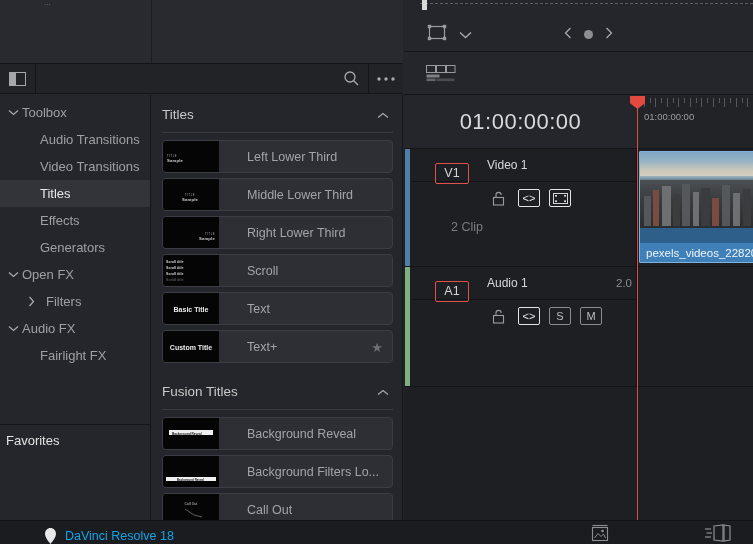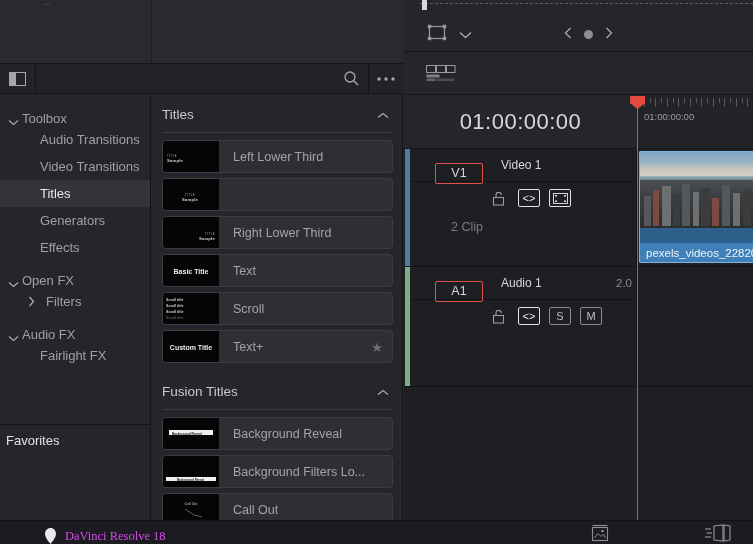--- a/index.html
+++ b/index.html
@@ -25,21 +25,21 @@
   .search-wrap { flex: 1; height: 30px; display: flex; align-items: center; padding: 0 4px; }
   .search-input { flex: 1; background: transparent; border: 0; outline: 0; color: #c9c9cb; font-size: 12px; font-family: "Liberation Sans", sans-serif; padding-left: 6px; }
   .search-input::placeholder { color: #6a6b70; }
   .icon-btn { width: 34px; height: 30px; display: flex; align-items: center; justify-content: center; }
   .sep-v { width: 1px; height: 30px; background: #141518; }
   .svg-ico { display: block; }
 
   
   .tree { position: absolute; left: 0; top: 95px; width: 151px; height: 425px; background: #25262b; border-right: 1px solid #141518; padding-top: 4px; }
   .tree-row { height: 27px; display: flex; align-items: center; font-size: 13px; color: #9fa0a4; padding-left: 4px; }
-  .tree-row.l1 { padding-left: 4px; align-items: flex-end; }
+  .tree-row.l1 { padding-left: 4px; }
   .tree-row .tw { width: 18px; display: flex; align-items: center; justify-content: center; flex: 0 0 18px; }
   .tree-row .lbl { white-space: nowrap; }
   .tree-row.indent .lbl { padding-left: 18px; }
   .tree-row.selected { background: #33343a; color: #e8e8ea; }
   .tree-sep { height: 1px; background: #141518; margin: 8px 0 0 0; }
   .fav-row { height: 30px; display: flex; align-items: center; font-size: 13px; color: #e3e3e5; padding-left: 6px; }
 
   
   .fxlist { position: absolute; left: 152px; top: 95px; width: 251px; height: 425px; background: #25262b; overflow: hidden; }
   .fx-sec-head { display: flex; align-items: center; justify-content: space-between; padding: 10px 14px 4px 10px; }
@@ -48,21 +48,21 @@
   .fx-item { display: flex; align-items: stretch; height: 33px; margin: 0 10px 5px 10px; background: #2e2f35; border: 1px solid #3c3d44; border-radius: 4px; overflow: hidden; }
   .fx-thumb { width: 56px; background: #050505; position: relative; flex: 0 0 56px; overflow: hidden; }
   .fx-thumb .tt { position: absolute; color: #cfcfcf; font-size: 3.4px; line-height: 4.4px; letter-spacing: .2px; white-space: nowrap; }
   .fx-thumb .tt .k { font-size: 2.6px; display: block; letter-spacing: .6px; color:#bdbdbd; }
   .fx-thumb .tt .b { font-weight: bold; font-size: 4.2px; }
   .fx-thumb .scroll-line { position: absolute; left: 3px; color: #d0d0d0; font-size: 3.6px; font-weight: bold; white-space: nowrap; }
   .fx-thumb .plate { position: absolute; background: #f0f0f0; height: 5px; }
   .fx-thumb .bblabel { position: absolute; color: #202020; font-size: 3.2px; font-weight: bold; white-space: nowrap; }
   .fx-thumb.basic .bt { position: absolute; left: 50%; top: 50%; transform: translate(-50%,-50%); font-size: 7px; font-weight: bold; color: #ececec; white-space: nowrap; }
   .fx-thumb .bgrev { position: absolute; left: 50%; top: 50%; transform: translate(-50%,-50%); font-size: 4.2px; font-weight: bold; color: #efefef; white-space: nowrap; }
-  .fx-name { flex: 1; display: flex; align-items: center; padding-left: 14px; font-size: 12.5px; color: #a3a4a8; position: relative; text-align: center; }
+  .fx-name { flex: 1; display: flex; align-items: center; padding-left: 28px; font-size: 12.5px; color: #a3a4a8; position: relative; text-align: center; }
   .fx-star { position: absolute; right: 9px; top: 50%; transform: translateY(-50%); color: #6e6f74; font-size: 13px; }
   .fxlist-edge { position: absolute; left: 402px; top: 95px; width: 1px; height: 425px; background: #141518; }
 
   
   .vtool { position: absolute; left: 404px; top: 0; width: 349px; height: 52px; background: #25262b; border-bottom: 1px solid #141518; }
   .vtool .top-border { position: absolute; left: 16px; top: 3px; right: 0; height: 1px; border-top: 1px dashed #5d5f65; }
   .vtool .nub { position: absolute; left: 18px; top: 0px; width: 5px; height: 10px; background: #d9d9dc; }
   .vtool-row { position: absolute; left: 0; top: 16px; width: 349px; height: 36px; display: flex; align-items: center; }
   .vtool .crop-ico { margin-left: 23px; }
   .vtool .chev { margin-left: 12px; }
@@ -81,21 +81,21 @@
   .ruler .ticks { position: absolute; left: 0; top: 2px; width: 100%; height: 9px; display: flex; }
   .ruler .ticks i { width: 5.8px; border-left: 1px solid #56585e; height: 9px; display: block; }
   .ruler .ticks i:nth-child(odd) { height: 5px; }
   .ruler-tc { position: absolute; left: 6px; top: 15px; font-size: 9.5px; color: #9c9da1; }
 
   .track-area { position: absolute; left: 0; top: 53px; width: 349px; height: 371px; background: #1e1f23; }
   .track { position: relative; border-bottom: 1px solid #131418; }
   .track .colorbar { position: absolute; left: 1px; top: 0; width: 5px; bottom: 0; }
   .track .head { position: absolute; left: 7px; top: 0; width: 226px; bottom: 0; border-right: 1px solid #131418; }
   .track .head-top { display: flex; align-items: center; height: 33px; border-bottom: 1px solid #131418; padding-left: 24px; }
-  .tr-badge { width: 48px; height: 21px; border: 1px solid #e0514a; color: #d4d5d8; font-size: 12.5px; display: flex; align-items: center; justify-content: center; border-radius: 2px; margin-top: 16px; }
+  .tr-badge { width: 34px; height: 21px; border: 1px solid #e0514a; color: #d4d5d8; font-size: 12.5px; display: flex; align-items: center; justify-content: center; border-radius: 2px; margin-top: 16px; }
   .tr-name { margin-left: 18px; font-size: 12px; color: #d7d8da; }
   .tr-ch { margin-left: auto; margin-right: 4px; font-size: 11.5px; color: #8b8c90; }
   .track .btns { display: flex; align-items: center; gap: 9px; height: 32px; padding-left: 76px; }
   .sq-btn { width: 22px; height: 18px; border: 1px solid #8b8c90; border-radius: 2px; display: flex; align-items: center; justify-content: center; font-size: 11px; color: #bcbdc0; }
   .sq-btn.on { border-color: #e4e4e6; color: #e8e8ea; }
   .sq-btn.plain { border: 0; }
   .clip-count { padding-left: 40px; font-size: 12.5px; color: #7b7c80; margin-top: 6px; }
   .track .lane { position: absolute; left: 234px; top: 0; right: 0; bottom: 0; }
 
   .clip { position: absolute; left: 1px; top: 2px; width: 300px; bottom: 3px; border: 1px solid #7fb2de; background: #2d5f8a; overflow: hidden; border-radius: 1px; }
@@ -108,21 +108,21 @@
   .bld.d { background: #3a3c3e; }
   .bld.r { background: #7b4b41; }
   .clip-label { position: absolute; left: 0; right: 0; bottom: 0; height: 19px; background: #3f80b8; color: #eef4fa; font-size: 11.5px; display: flex; align-items: center; padding-left: 6px; white-space: nowrap; }
 
   .playhead { position: absolute; left: 637px; top: 96px; width: 1px; height: 424px; background: #e2493f; z-index: 40; }
   .playhead-head { position: absolute; left: -7px; top: 0px; width: 15px; height: 13px; background: #e2493f; clip-path: polygon(0 0, 100% 0, 100% 55%, 50% 100%, 0 55%); }
 
   
   .botbar { position: absolute; left: 0; bottom: 0; width: 753px; height: 24px; background: #1b1c20; border-top: 1px solid #111216; }
   .brand { position: absolute; left: 45px; top: 7px; display: flex; align-items: center; gap: 9px; }
-  .brand-name { font-size: 12.5px; color: #d946ef; font-family: Liberation Serif, serif; }
+  .brand-name { font-size: 12.5px; color: #0ea5e9; }
   .botbar .ico-right { position: absolute; top: 3px; }
   .gray { stroke: #a8a9ac; fill: none; }
 </style>
 </head>
 <body>
 
 <div class="app">
 
   <div class="top-strip">
     <div class="top-frag">...</div>
@@ -170,25 +170,25 @@
     <div class="tree-row indent">
       <span class="tw"></span>
       <span class="lbl">Video Transitions</span>
     </div>
     <div class="tree-row indent selected">
       <span class="tw"></span>
       <span class="lbl">Titles</span>
     </div>
     <div class="tree-row indent">
       <span class="tw"></span>
-      <span class="lbl">Generators</span>
+      <span class="lbl">Effects</span>
     </div>
     <div class="tree-row indent">
       <span class="tw"></span>
-      <span class="lbl">Effects</span>
+      <span class="lbl">Generators</span>
     </div>
     <div class="tree-row l1">
       <span class="tw">
         <svg width="11" height="7" viewBox="0 0 11 7">
             <polyline points="1,1.5 5.5,5.5 10,1.5" class="gray" stroke-width="1.3"></polyline>
           </svg>
       </span>
       <span class="lbl">Open FX</span>
     </div>
     <div class="tree-row" style="padding-left:22px">
@@ -234,44 +234,45 @@
       <div class="fx-thumb">
         <span class="tt" style="left:4px; top:14px;"><span class="k">TITLE</span><span class="b">Sample</span></span>
       </div>
       <div class="fx-name">Left Lower Third</div>
     </div>
 
     <div class="fx-item">
       <div class="fx-thumb">
         <span class="tt" style="left:19px; top:15px; text-align:center;"><span class="k">TITLE</span><span class="b">Sample</span></span>
       </div>
+      <div class="fx-name">Middle Lower Third</div>
     </div>
 
     <div class="fx-item">
       <div class="fx-thumb">
         <span class="tt" style="right:4px; top:16px; text-align:right;"><span class="k">TITLE</span><span class="b">Sample</span></span>
       </div>
       <div class="fx-name">Right Lower Third</div>
-    </div>
-
-    <div class="fx-item">
-      <div class="fx-thumb basic">
-        <span class="bt">Basic Title</span>
-      </div>
-      <div class="fx-name">Text</div>
     </div>
 
     <div class="fx-item">
       <div class="fx-thumb">
         <span class="scroll-line" style="top:5px">Scroll title</span>
         <span class="scroll-line" style="top:11px">Scroll title</span>
         <span class="scroll-line" style="top:17px">Scroll title</span>
         <span class="scroll-line" style="top:23px; color:#555">Scroll title</span>
       </div>
       <div class="fx-name">Scroll</div>
+    </div>
+
+    <div class="fx-item">
+      <div class="fx-thumb basic">
+        <span class="bt">Basic Title</span>
+      </div>
+      <div class="fx-name">Text</div>
     </div>
 
     <div class="fx-item">
       <div class="fx-thumb basic">
         <span class="bt">Custom Title</span>
       </div>
       <div class="fx-name">Text+<span class="fx-star">★</span>
       </div>
     </div>
 

